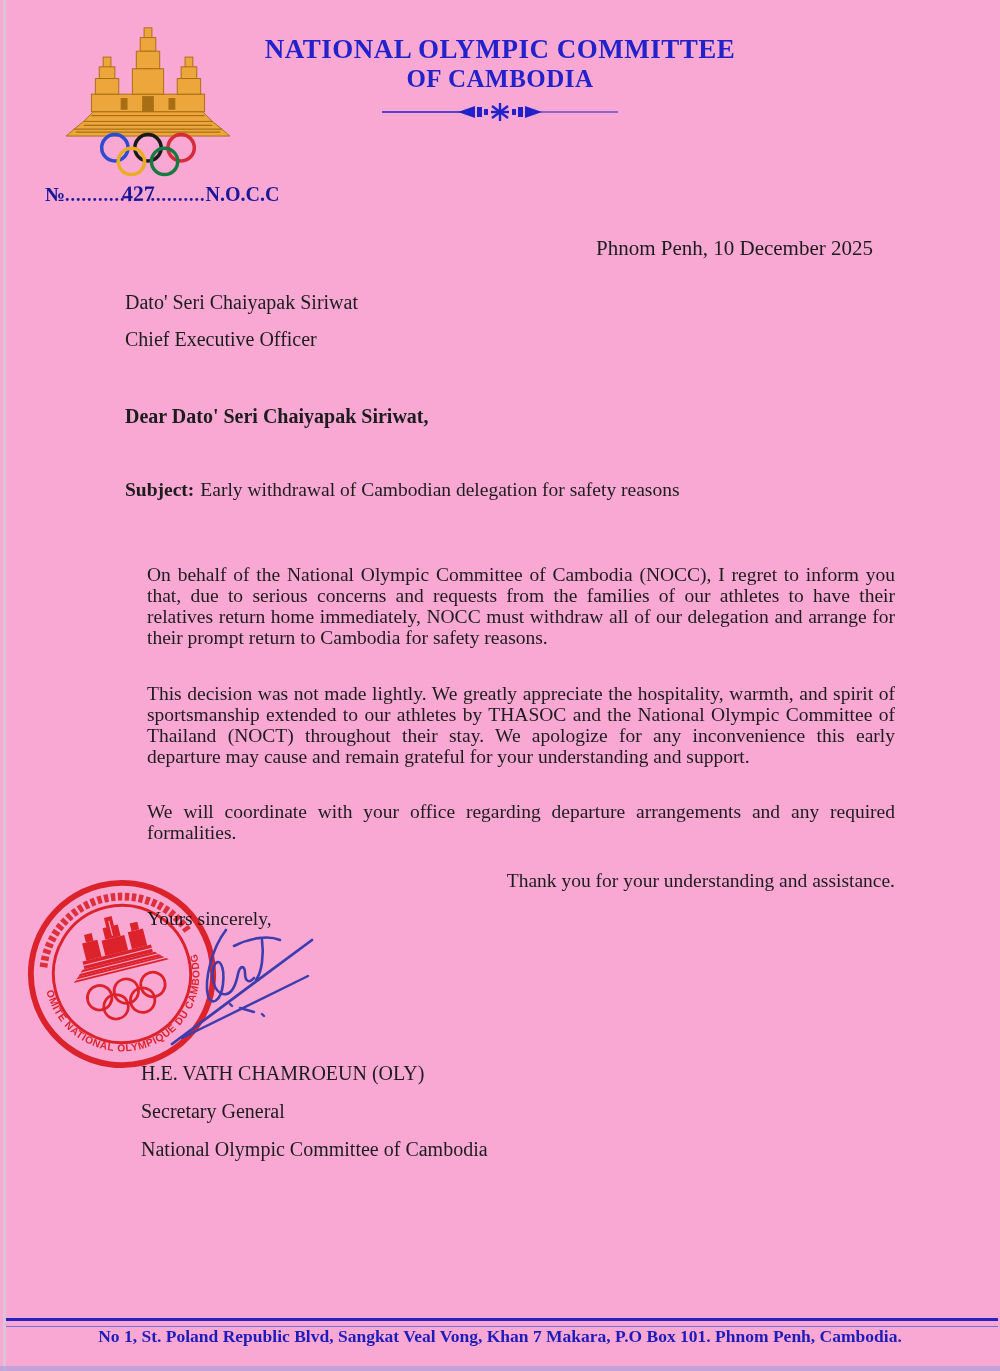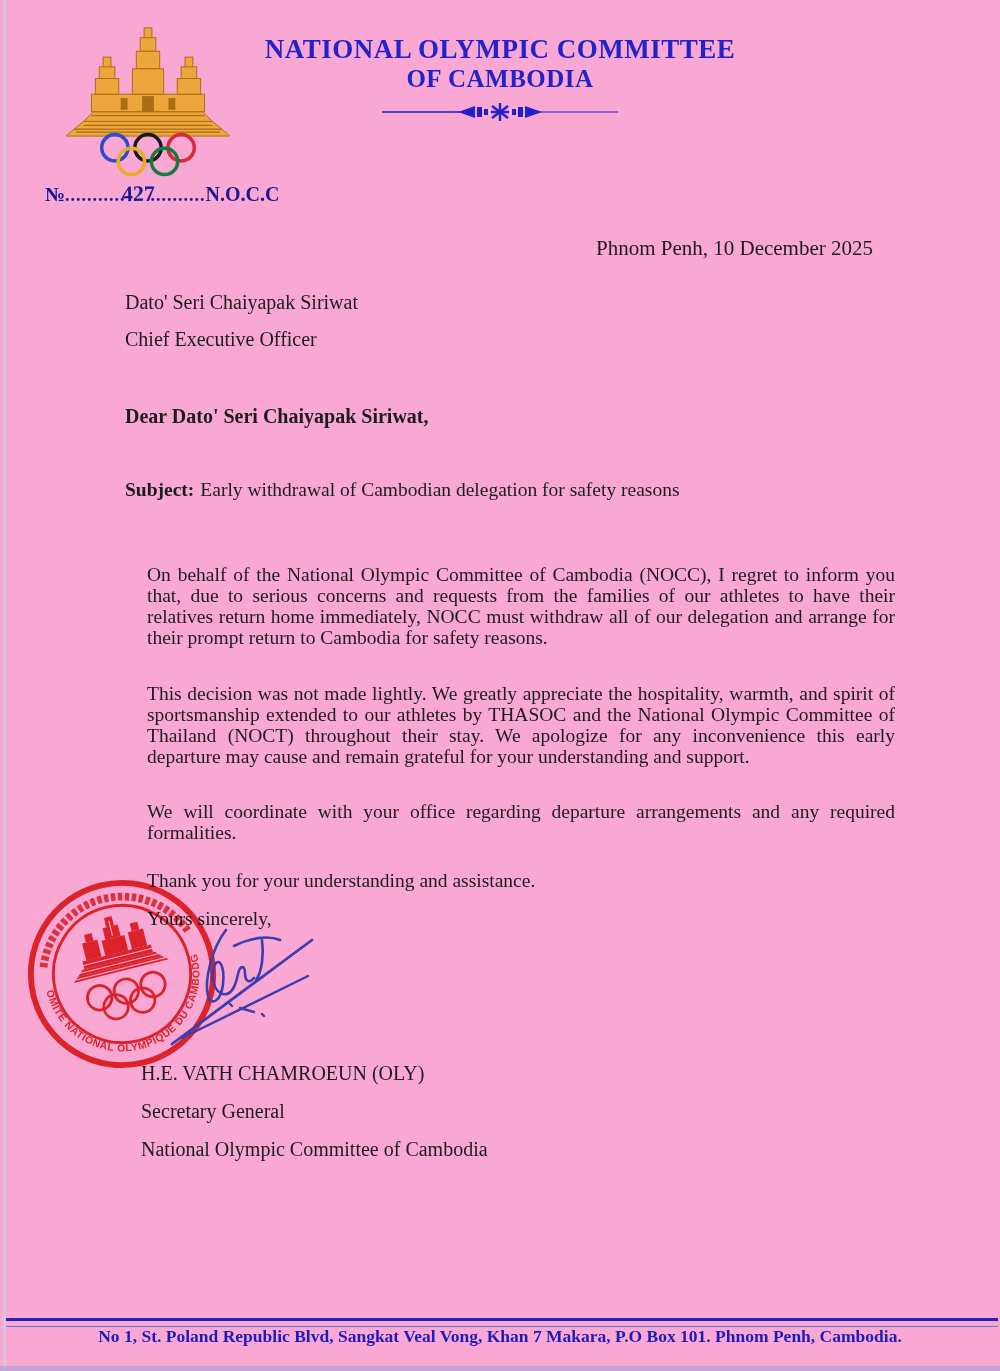--- a/index.html
+++ b/index.html
@@ -31,21 +31,21 @@
   .salutation{position:absolute;left:125px;top:405px;font-size:20px;font-weight:bold;}
 
   .subject-line{position:absolute;left:125px;top:479px;font-size:19.5px;}
   .subject-line .s-label{font-weight:bold;margin-top:36px;}
   .subject-line .s-text{margin-left:6px;}
 
   .para{position:absolute;left:137px;width:748px;font-size:19.5px;line-height:21px;text-align:justify;margin:10px;}
   .p1{top:554px;}
   .p2{top:673px;}
   .p3{top:791px;}
-  .thanks{top:860px;text-align:left;}
+  .thanks{top:860px;text-align:right;}
   .closing{top:898px;text-align:left;}
 
   .stamp{position:absolute;left:24px;top:876px;width:196px;height:196px;transform:rotate(-14deg);opacity:.92;mix-blend-mode:multiply;z-index:3;}
   .signature{position:absolute;left:166px;top:914px;width:158px;height:138px;z-index:4;}
 
   .signer{position:absolute;left:125px;top:1062px;font-size:20px;z-index:5;}
   .signer div{margin-bottom:15px;margin-left:16px;}
 
   .footer-rule{position:absolute;left:6px;right:2px;top:1318px;height:5px;border-top:3px solid #2323c4;border-bottom:1px solid #7070d6;}
   .footer-address{position:absolute;left:0;top:1326px;width:100%;text-align:center;font-size:17.5px;font-weight:bold;color:#1c1cba;}

